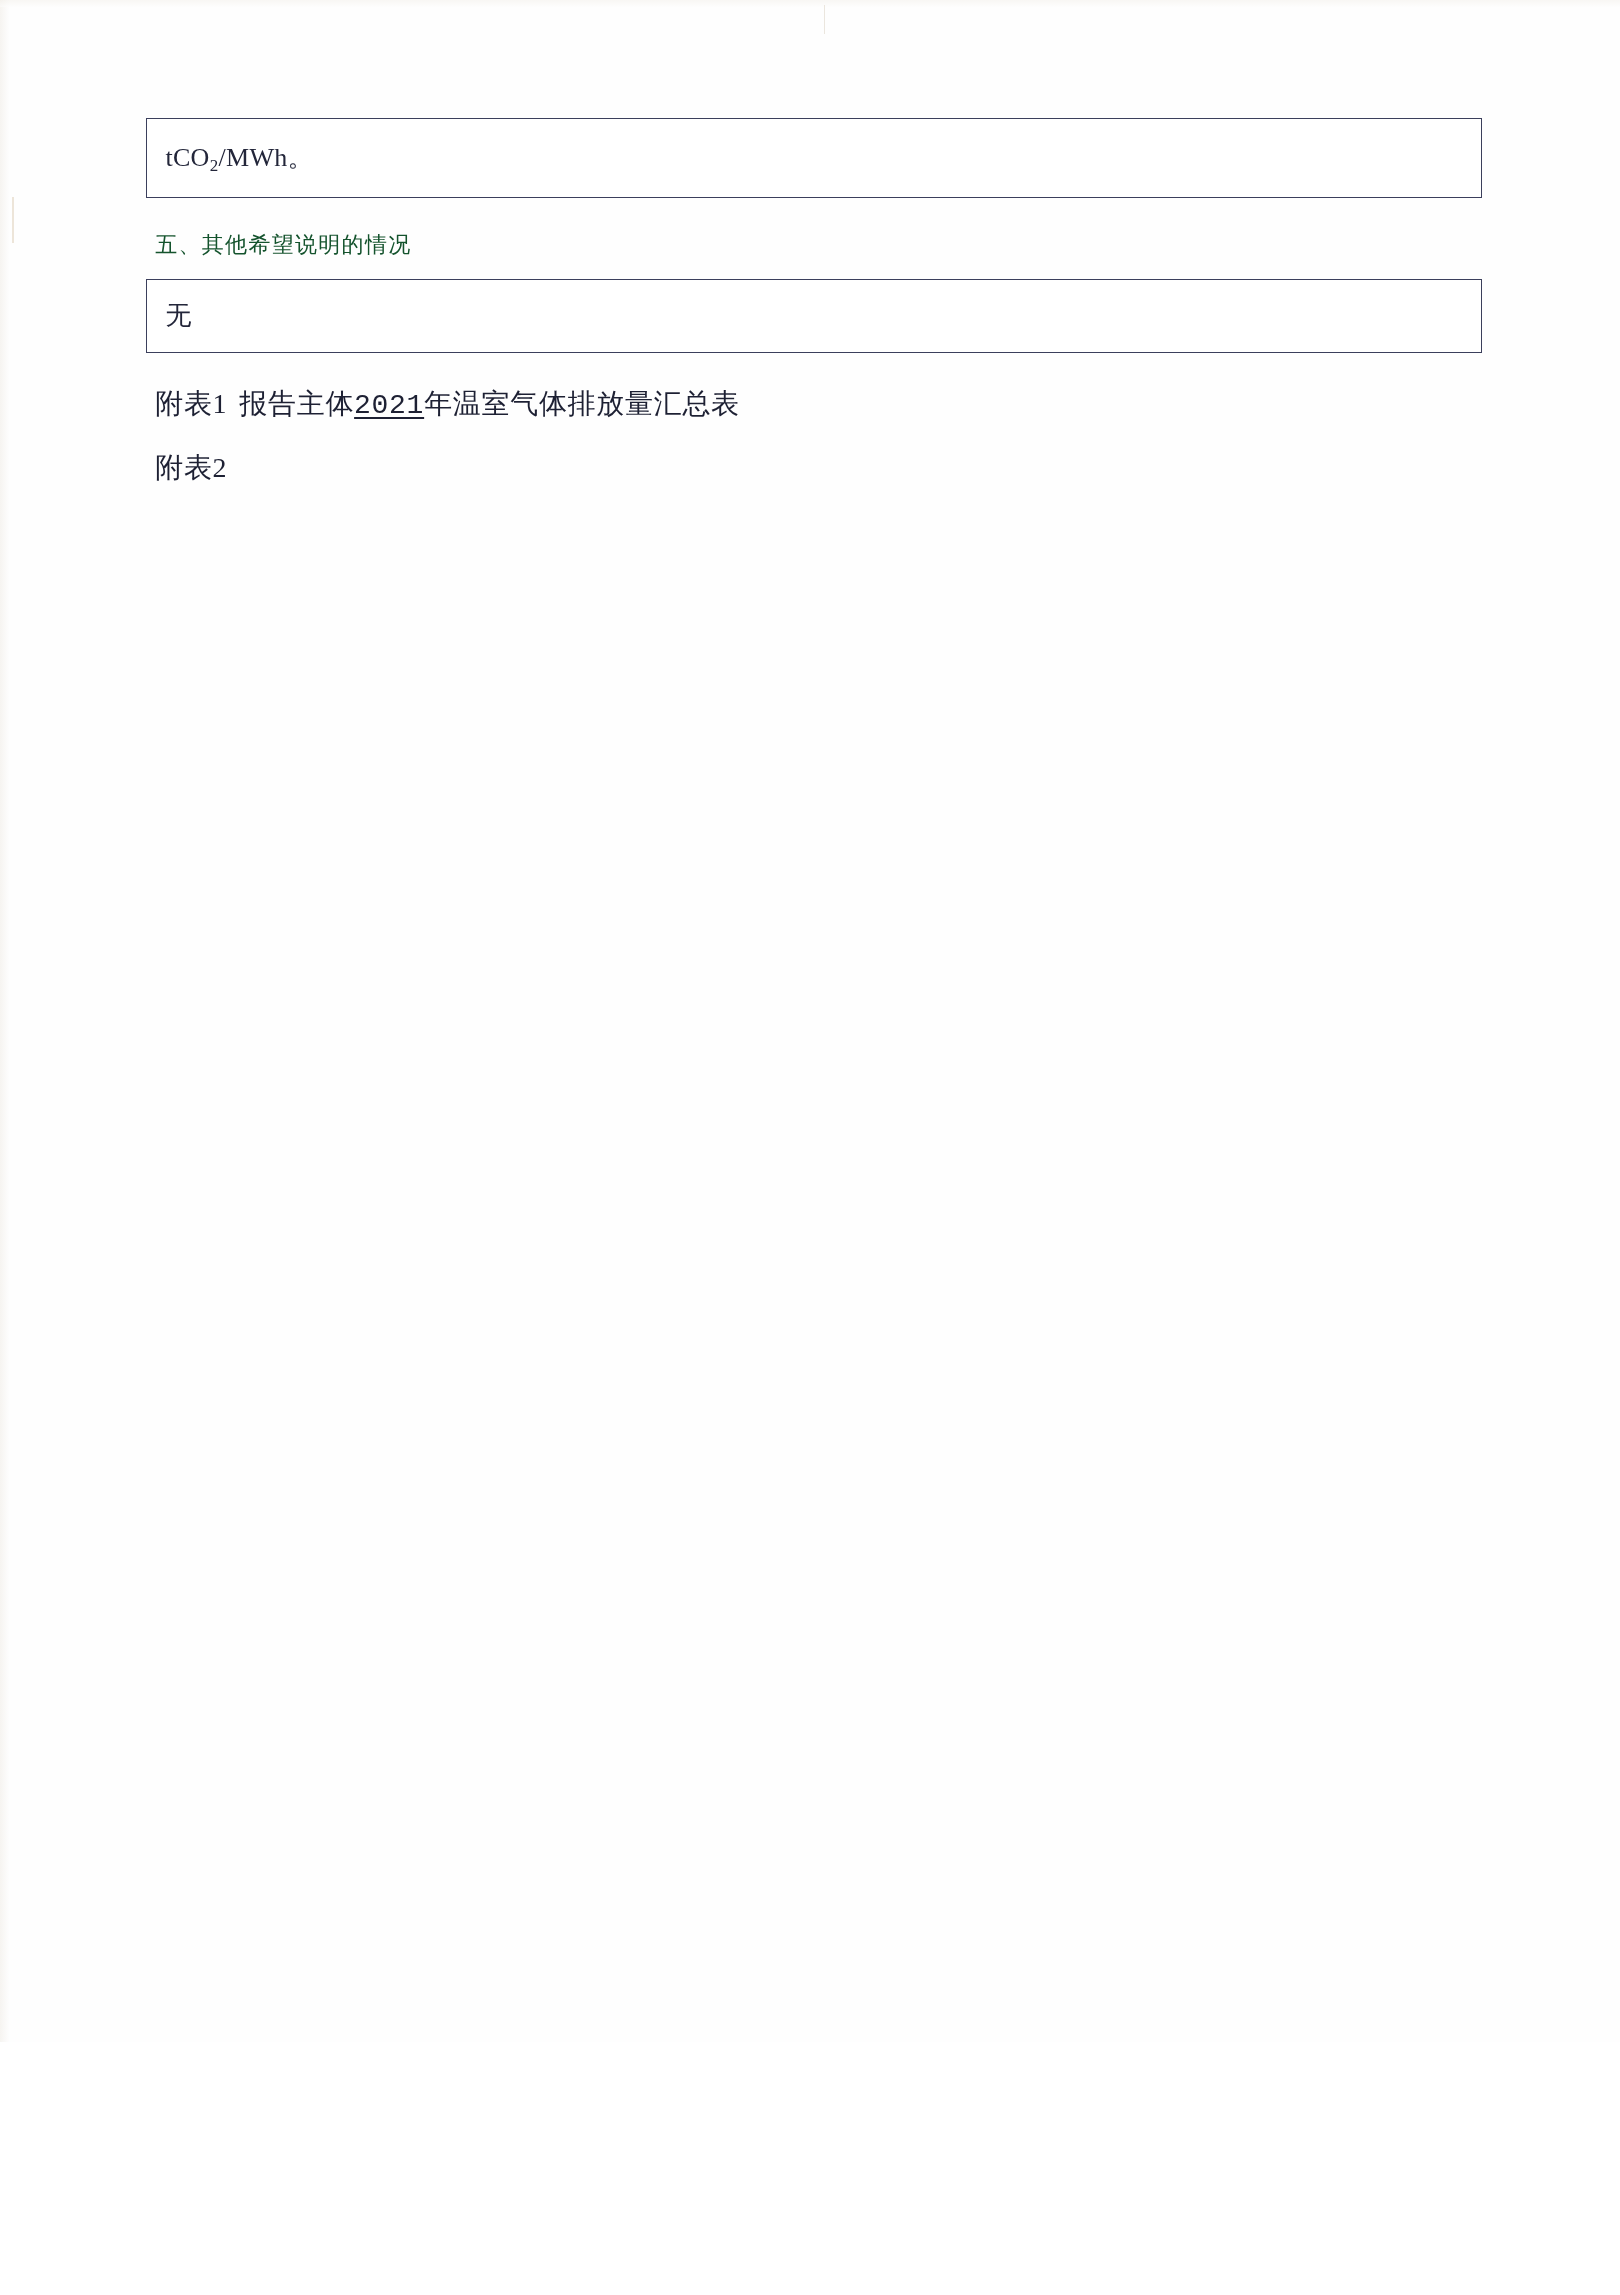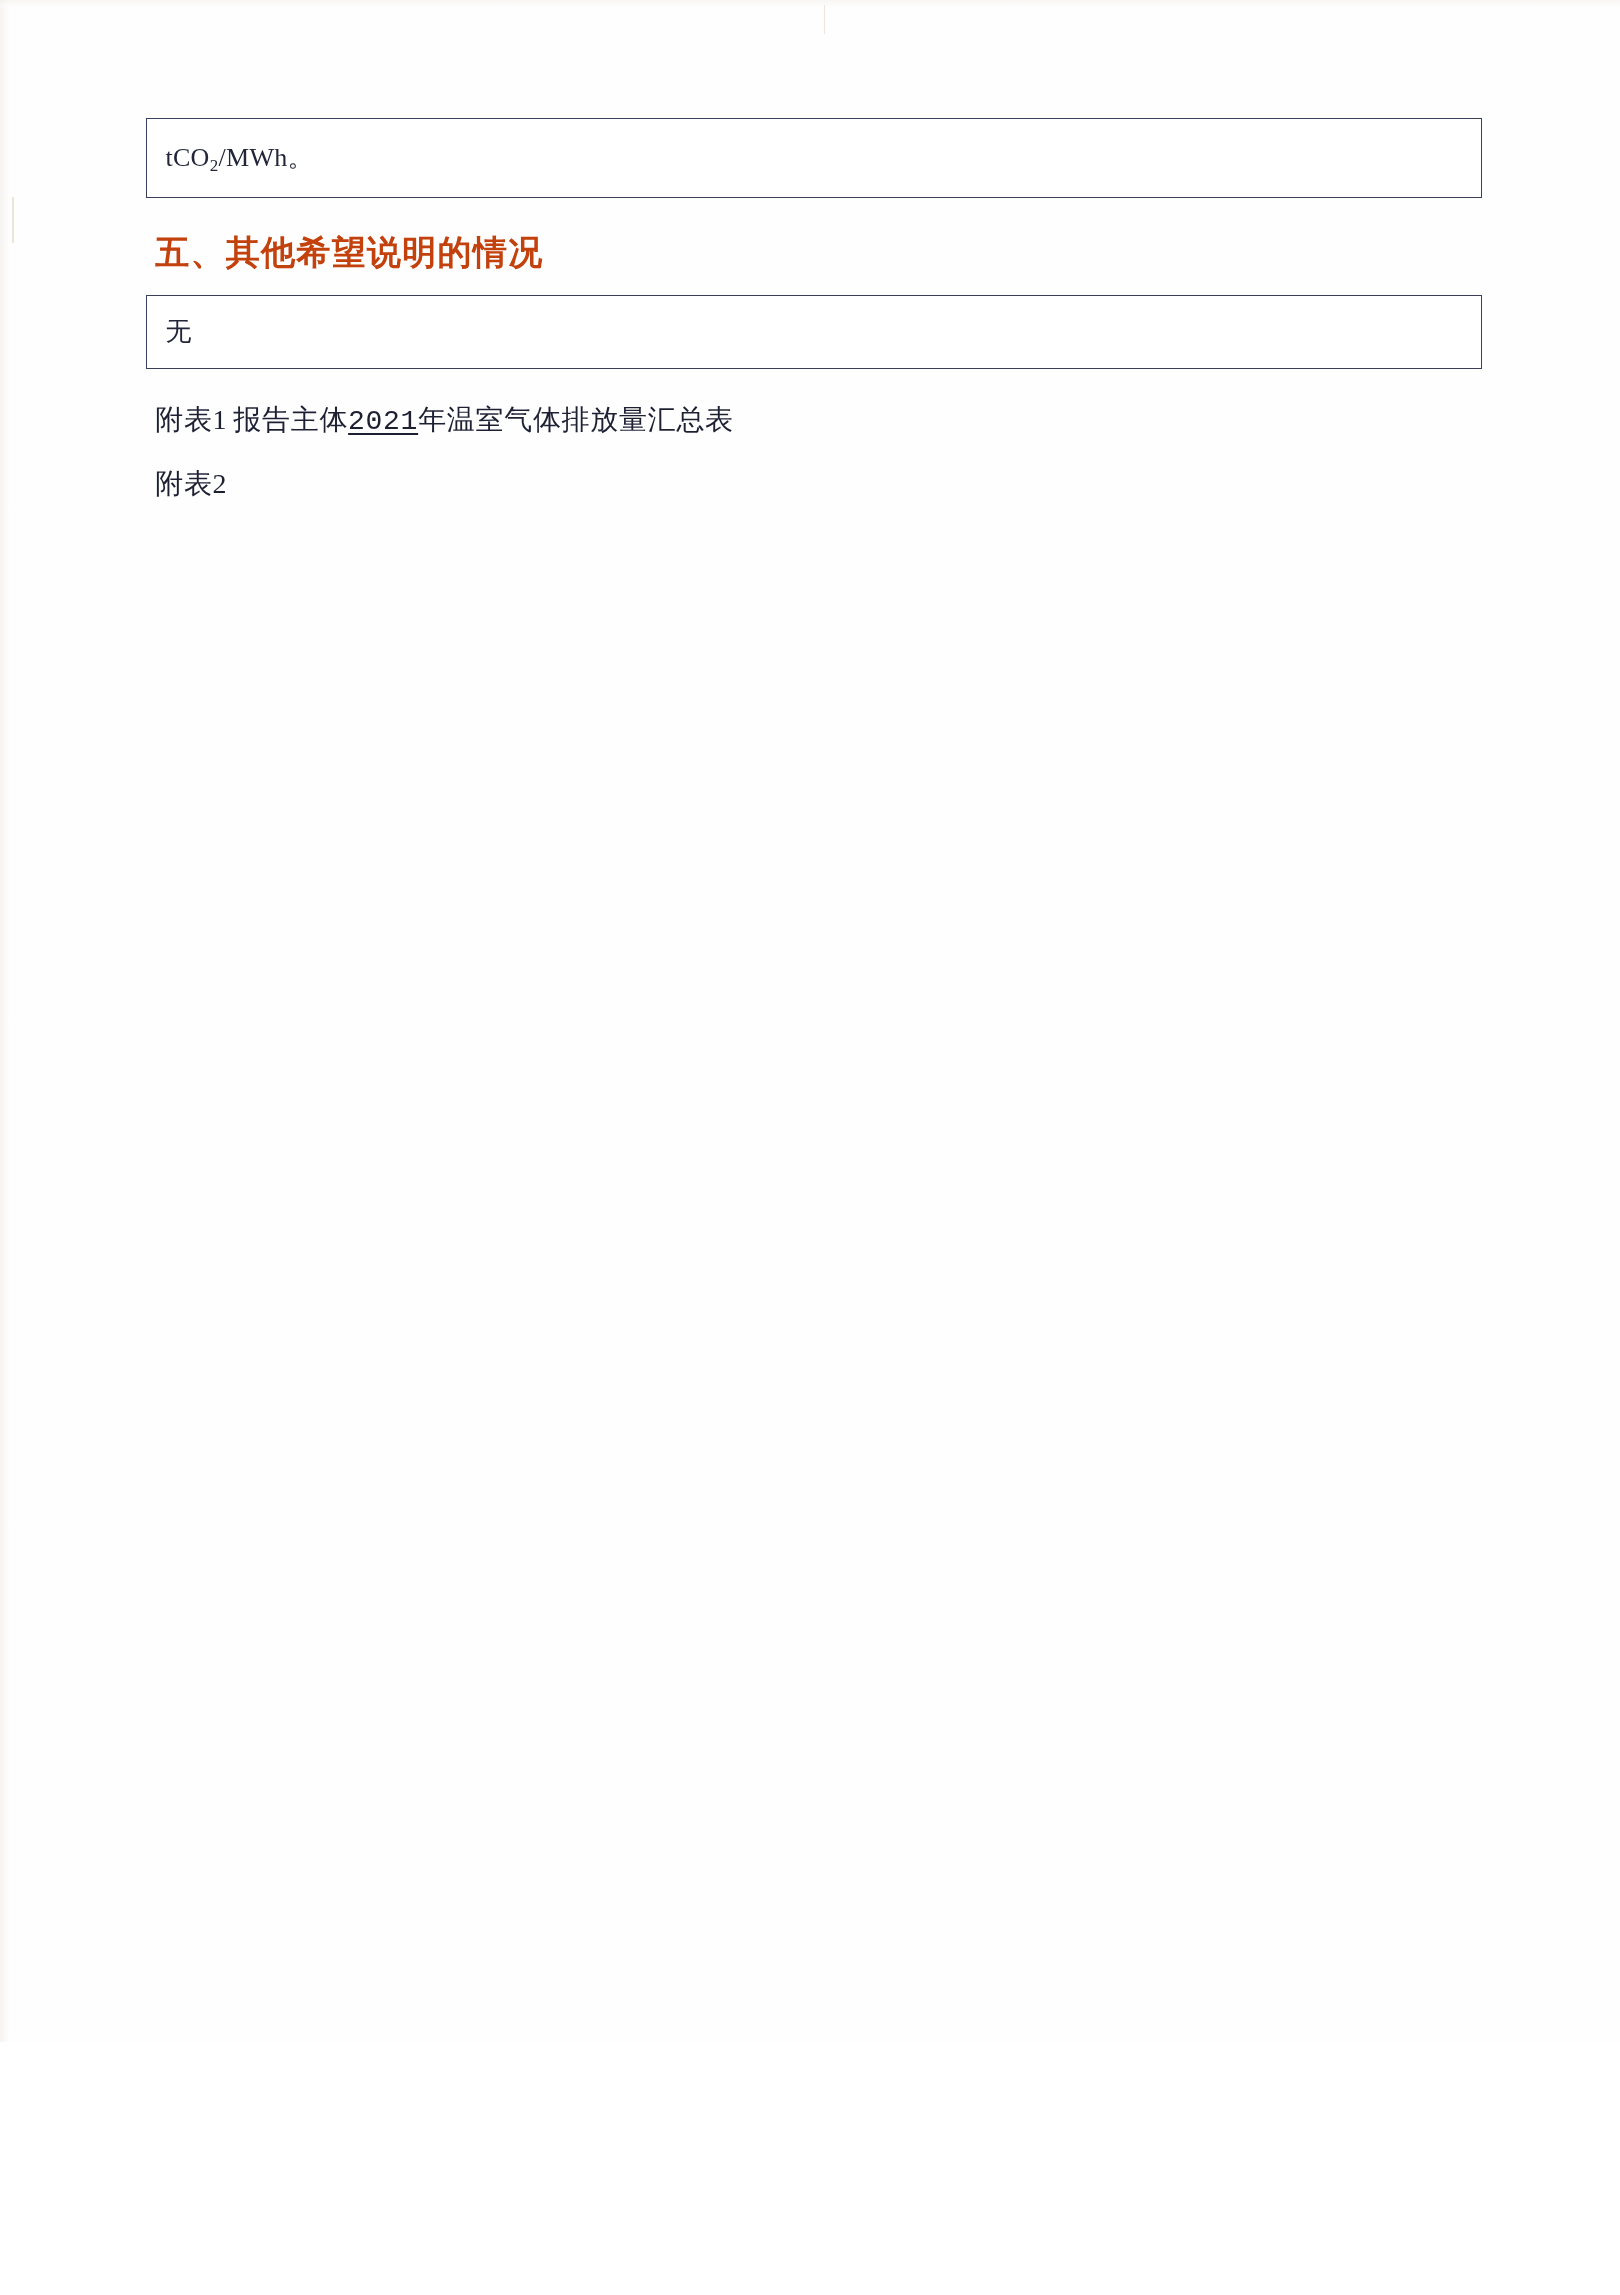--- a/index.html
+++ b/index.html
@@ -87,43 +87,43 @@
   }
   .field-text sub {
     font-size: 17px;
     vertical-align: baseline;
     position: relative;
     top: 5.3px;
   }
 
   .section-heading {
     font-family: "DejaVu Sans", sans-serif;
-    font-weight: bold;
-    font-size: 34px;
+    font-weight: normal;
+    font-size: 22px;
     letter-spacing: 1.3px;
-    color: #c2410c;
+    color: #14532d;
     margin: 31.5px 0 19.7px 9.2px;
     white-space: nowrap;
   }
 
   .attachment-list {
     margin-top: 37px;
   }
   .attachment-row {
     display: flex;
     align-items: baseline;
     font-size: 28px;
     line-height: 1.0;
     color: #1d2033;
     margin: 0 0 34px 9.2px;
     letter-spacing: 0.7px;
     white-space: nowrap;
   }
   .attachment-label {
-    margin-right: 6px;
+    margin-right: 12px;
   }
   .attachment-underline {
     text-decoration: underline;
     text-underline-offset: 3.9px;
     font-family: Liberation Mono, monospace;
   }
 
   .page-number {
     position: absolute;
     left: 0;

